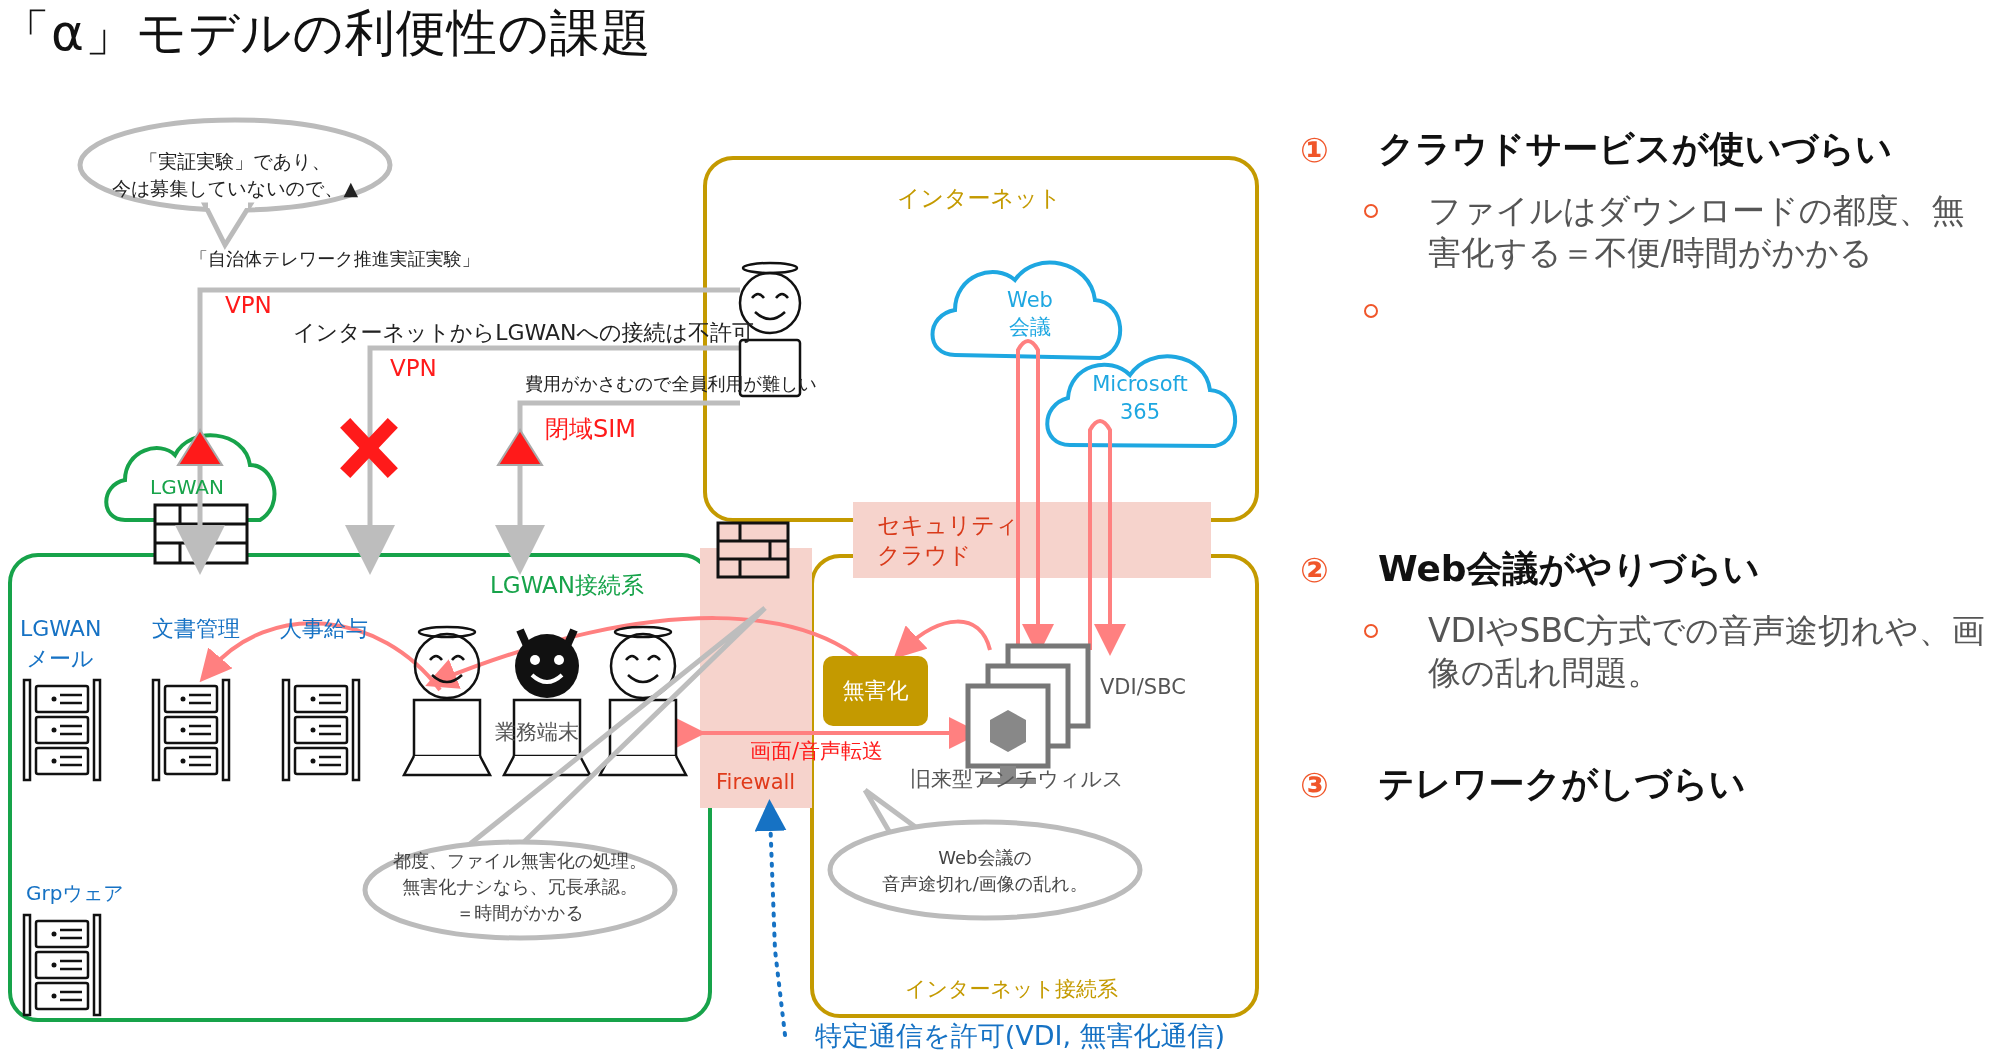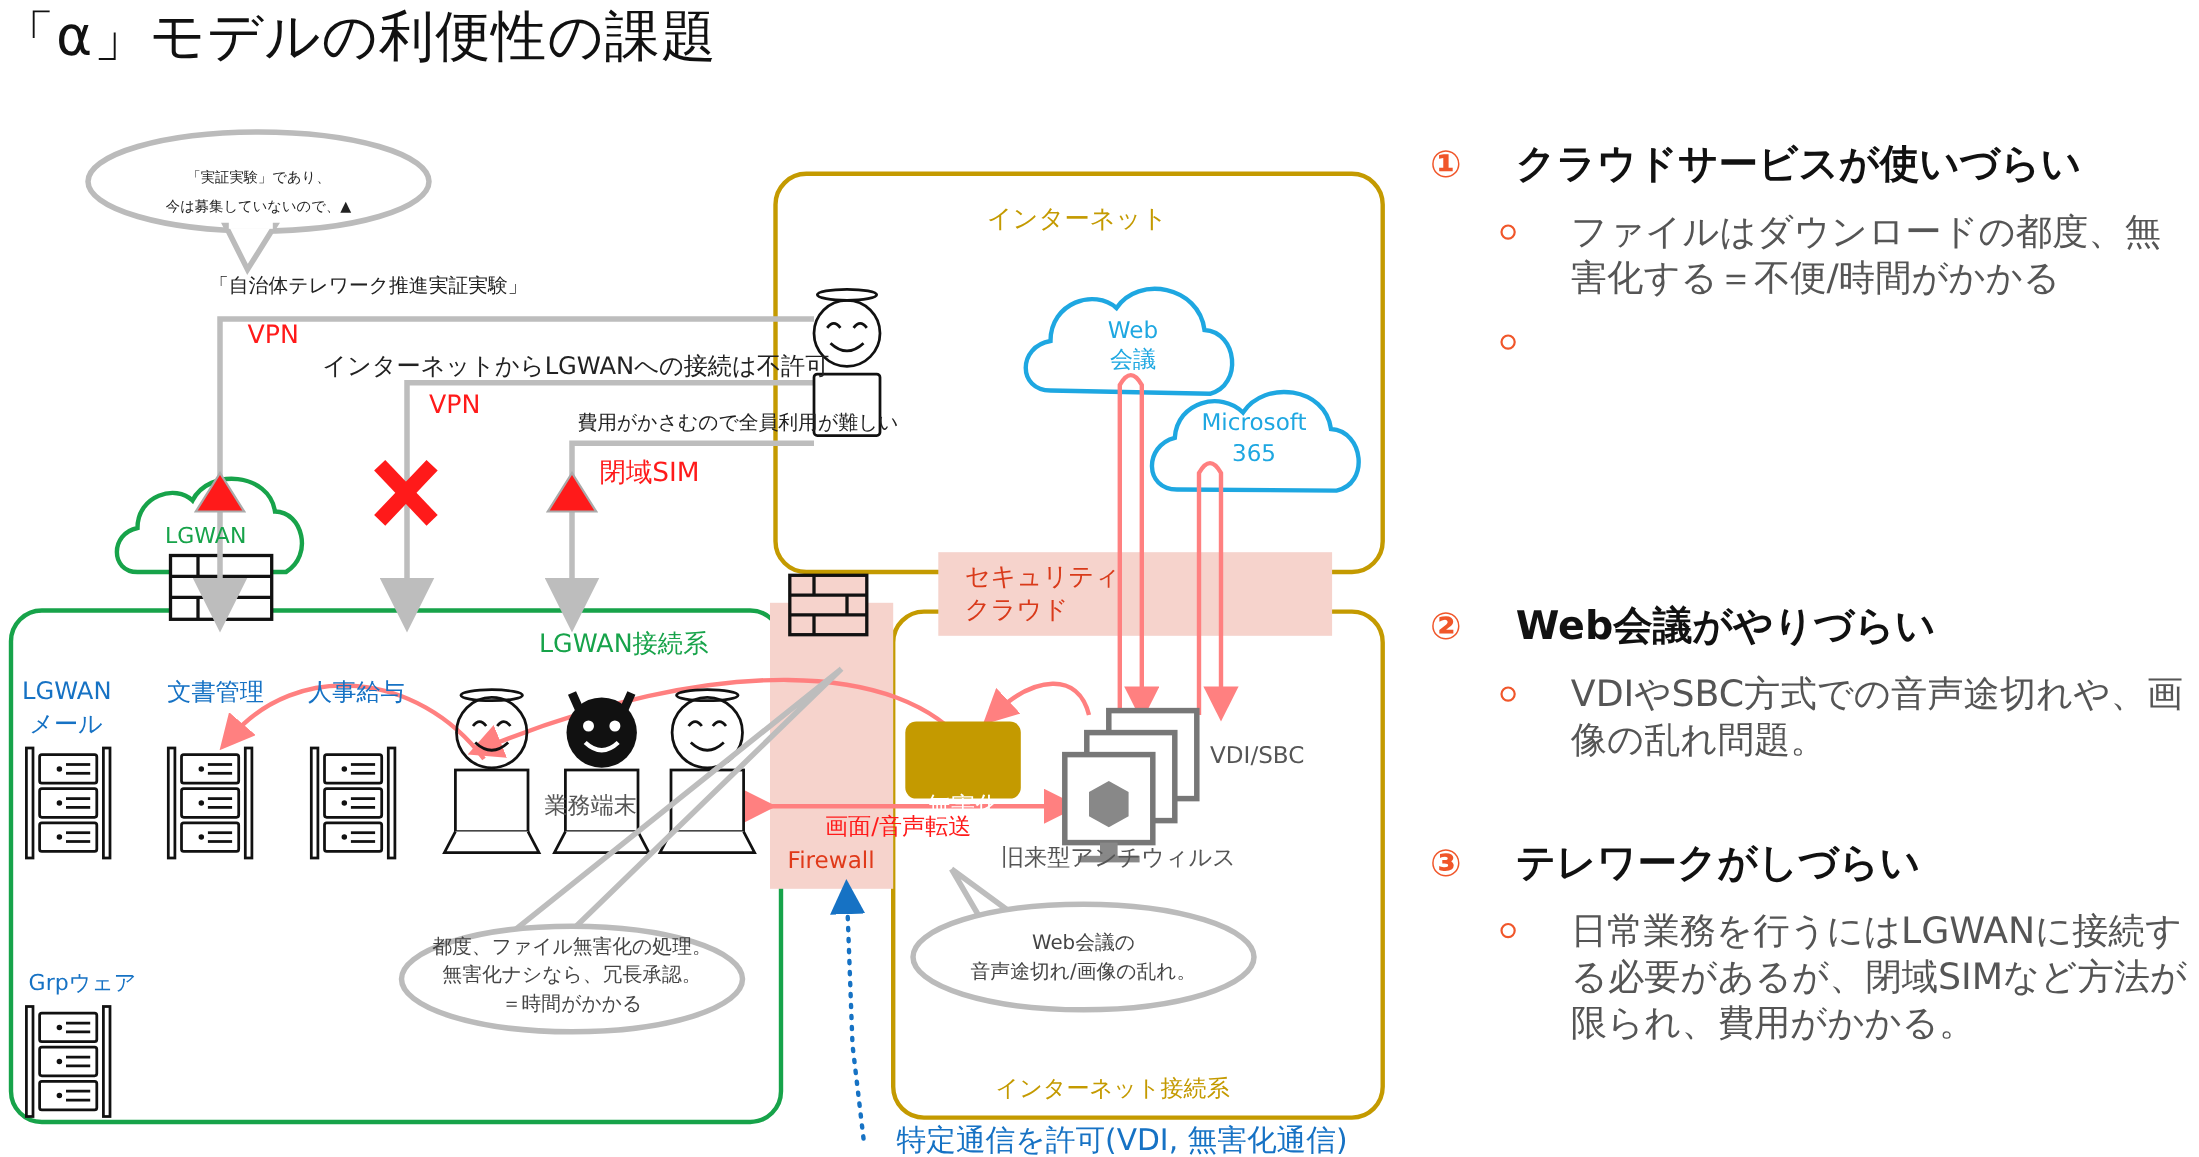--- a/index.html
+++ b/index.html
@@ -221,21 +221,21 @@
   <g stroke="#bdbdbd" stroke-width="5" fill="none">
     <path d="M765,608 L450,860 M765,608 L495,870"></path>
     <path d="M865,790 L940,845 M865,790 L900,850"></path>
   </g>
   <ellipse cx="520" cy="890" rx="155" ry="48" fill="#fff" stroke="#bbb" stroke-width="5"></ellipse>
   <ellipse cx="985" cy="870" rx="155" ry="48" fill="#fff" stroke="#bbb" stroke-width="5"></ellipse>
 
   <path d="M785,1035 L775,950 L770,815" stroke="#1672c4" stroke-width="4" stroke-dasharray="2,8" stroke-linecap="round" fill="none" marker-end="url(#arrBlue)"></path>
 </svg>
 
-<div class="lbl center" style="left:80px;top:148px;width:310px;font-size:13px;line-height:27px;">
+<div class="lbl center" style="left:80px;top:148px;width:310px;font-size:19px;line-height:27px;">
   <div>「実証実験」であり、</div>
   <div>今は募集していないので、▲</div>
 </div>
 <div class="lbl" style="left:190px;top:247px;font-size:18px;">「自治体テレワーク推進実証実験」</div>
 <div class="lbl red" style="left:225px;top:292px;font-size:23px;">VPN</div>
 <div class="lbl" style="left:293px;top:318px;font-size:22px;">インターネットからLGWANへの接続は不許可</div>
 <div class="lbl red" style="left:390px;top:355px;font-size:23px;">VPN</div>
 <div class="lbl" style="left:525px;top:372px;font-size:18px;">費用がかさむので全員利用が難しい</div>
 <div class="lbl red" style="left:545px;top:413px;font-size:24px;">閉域SIM</div>
 <div class="lbl green" style="left:150px;top:475px;font-size:20px;">LGWAN</div>
@@ -257,21 +257,21 @@
 <div class="lbl green" style="left:490px;top:570px;font-size:23px;">LGWAN接続系</div>
 <div class="lbl blue center" style="left:20px;top:614px;width:80px;font-size:22px;line-height:30px;">
   <div>LGWAN</div>
   <div>メール</div>
 </div>
 <div class="lbl blue" style="left:152px;top:614px;font-size:22px;">文書管理</div>
 <div class="lbl blue" style="left:280px;top:614px;font-size:22px;">人事給与</div>
 <div class="lbl blue" style="left:26px;top:880px;font-size:20px;">Grpウェア</div>
 <div class="lbl grey" style="left:495px;top:718px;font-size:21px;">業務端末</div>
 
-<div class="lbl" style="left:823px;top:676px;width:105px;text-align:center;font-size:22px;color:#fff;margin-top:42px;">無害化</div>
+<div class="lbl" style="left:823px;top:676px;width:105px;text-align:center;font-size:22px;color:#fff;">無害化</div>
 <div class="lbl grey" style="left:1100px;top:675px;font-size:21px;">VDI/SBC</div>
 <div class="lbl red" style="left:750px;top:737px;font-size:21px;">画面/音声転送</div>
 <div class="lbl" style="left:716px;top:770px;font-size:21px;color:#e03a1a;">Firewall</div>
 <div class="lbl grey" style="left:910px;top:765px;font-size:21px;">旧来型アンチウィルス</div>
 
 <div class="lbl center" style="left:360px;top:848px;width:320px;font-size:18px;line-height:26px;color:#444;">
   <div>都度、ファイル無害化の処理。</div>
   <div>無害化ナシなら、冗長承認。</div>
   <div>＝時間がかかる</div>
 </div>
@@ -295,14 +295,13 @@
       <span class="issue-num">②</span>
       <span>Web会議がやりづらい</span>
     </div>
   <div class="bullet"><span class="dot"></span><span>VDIやSBC方式での音声途切れや、画像の乱れ問題。</span></div>
 </div>
 <div class="issue" style="top:760px;">
   <div class="issue-head">
       <span class="issue-num">③</span>
       <span>テレワークがしづらい</span>
     </div>
-  <div class="bullet"><span class="dot"></span><span>日常業務を行うにはLGWANに接続する必要があるが、閉域SIMなど方法が限られ、費用がかかる。</span></div>
 </div>
 
 </body></html>

